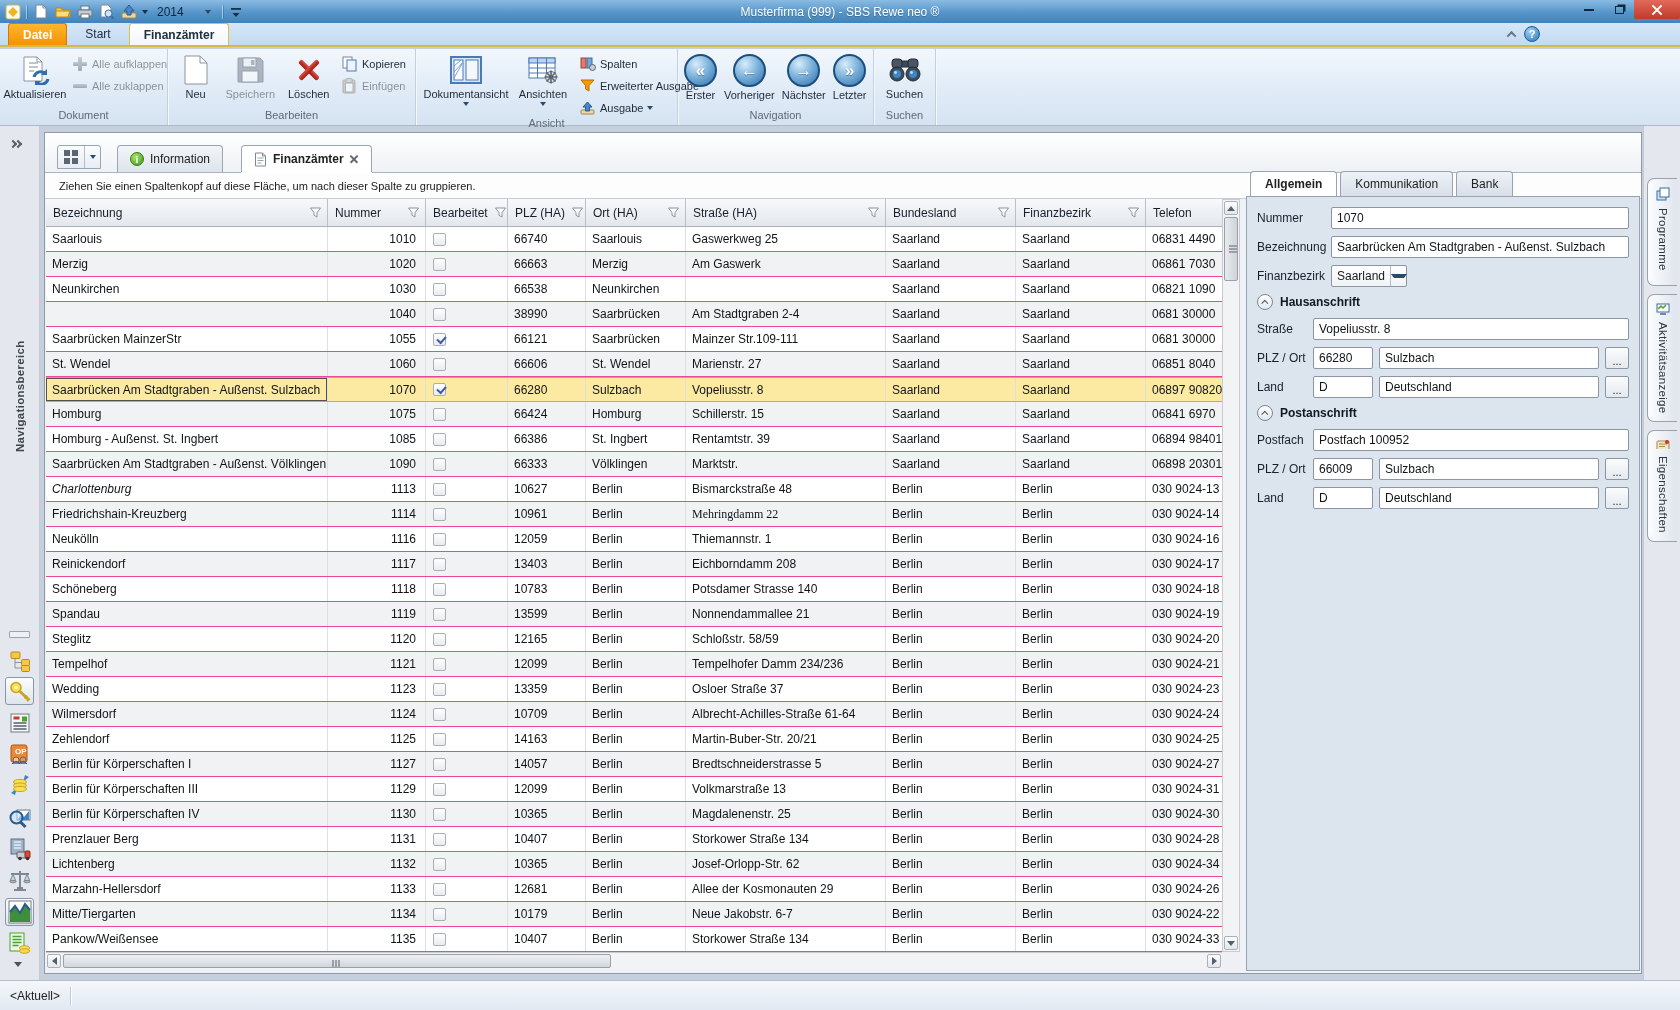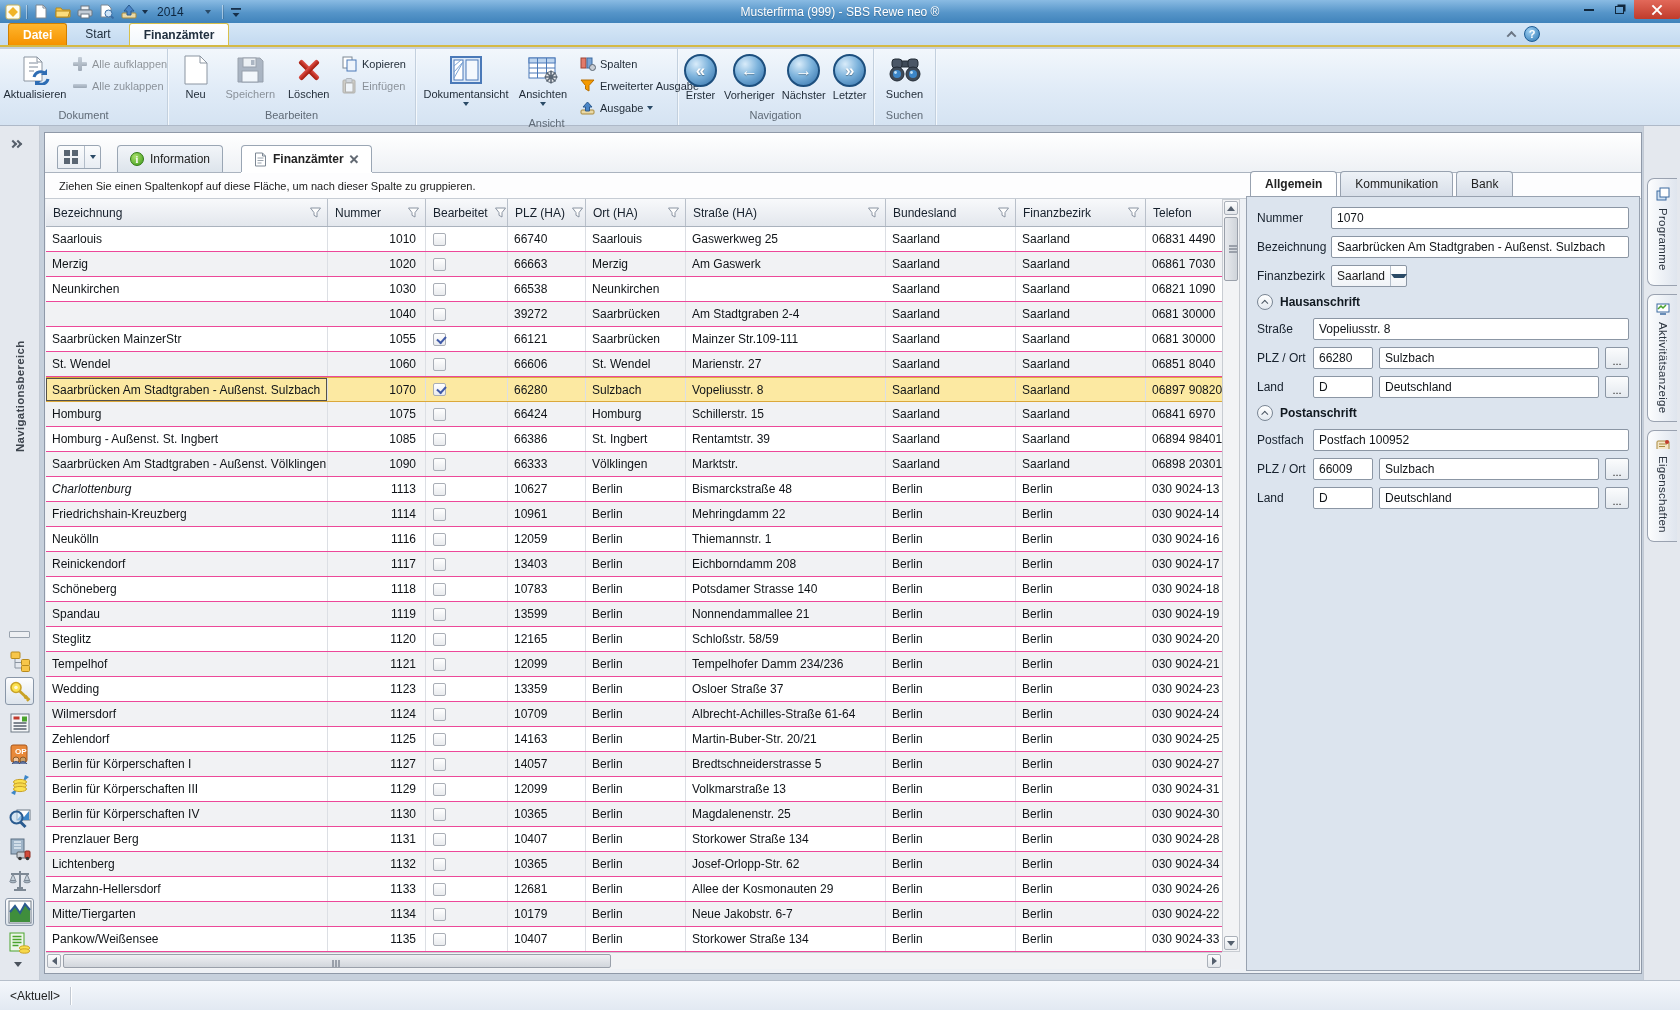--- a/index.html
+++ b/index.html
@@ -661,21 +661,21 @@
             <div class="td col-bundesland" style="width: 130px;">Saarland</div>
             <div class="td col-finanzbezirk" style="width: 130px;">Saarland</div>
             <div class="td col-telefon" style="width: 140px;">06821 1090</div>
           </div>
           <div class="tr alt">
             <div class="td col-bezeichnung" style="width: 282px; margin-top: 48px;">Saarbrücken Am Stadtgraben</div>
             <div class="td col-nummer" style="width: 98px;">1040</div>
             <div class="td col-bearbeitet" style="width: 82px;">
               <span class="cbx"></span>
             </div>
-            <div class="td col-plz" style="width: 78px;">39272</div>
+            <div class="td col-plz" style="width: 78px;">38990</div>
             <div class="td col-ort" style="width: 100px;">Saarbrücken</div>
             <div class="td col-strasse" style="width: 200px;">Am Stadtgraben 2-4</div>
             <div class="td col-bundesland" style="width: 130px;">Saarland</div>
             <div class="td col-finanzbezirk" style="width: 130px;">Saarland</div>
             <div class="td col-telefon" style="width: 140px;">0681 30000</div>
           </div>
           <div class="tr">
             <div class="td col-bezeichnung" style="width: 282px;">Saarbrücken MainzerStr</div>
             <div class="td col-nummer" style="width: 98px;">1055</div>
             <div class="td col-bearbeitet" style="width: 82px;">
@@ -767,21 +767,21 @@
             <div class="td col-telefon" style="width: 140px;">030 9024-13</div>
           </div>
           <div class="tr alt">
             <div class="td col-bezeichnung" style="width: 282px;">Friedrichshain-Kreuzberg</div>
             <div class="td col-nummer" style="width: 98px;">1114</div>
             <div class="td col-bearbeitet" style="width: 82px;">
               <span class="cbx"></span>
             </div>
             <div class="td col-plz" style="width: 78px;">10961</div>
             <div class="td col-ort" style="width: 100px;">Berlin</div>
-            <div class="td col-strasse" style="width: 200px;">Mehringdamm 22</div>
+            <div class="td col-strasse" style="width: 200px; font-family: Liberation Serif, serif;">Mehringdamm 22</div>
             <div class="td col-bundesland" style="width: 130px;">Berlin</div>
             <div class="td col-finanzbezirk" style="width: 130px;">Berlin</div>
             <div class="td col-telefon" style="width: 140px;">030 9024-14</div>
           </div>
           <div class="tr">
             <div class="td col-bezeichnung" style="width: 282px;">Neukölln</div>
             <div class="td col-nummer" style="width: 98px;">1116</div>
             <div class="td col-bearbeitet" style="width: 82px;">
               <span class="cbx"></span>
             </div>

